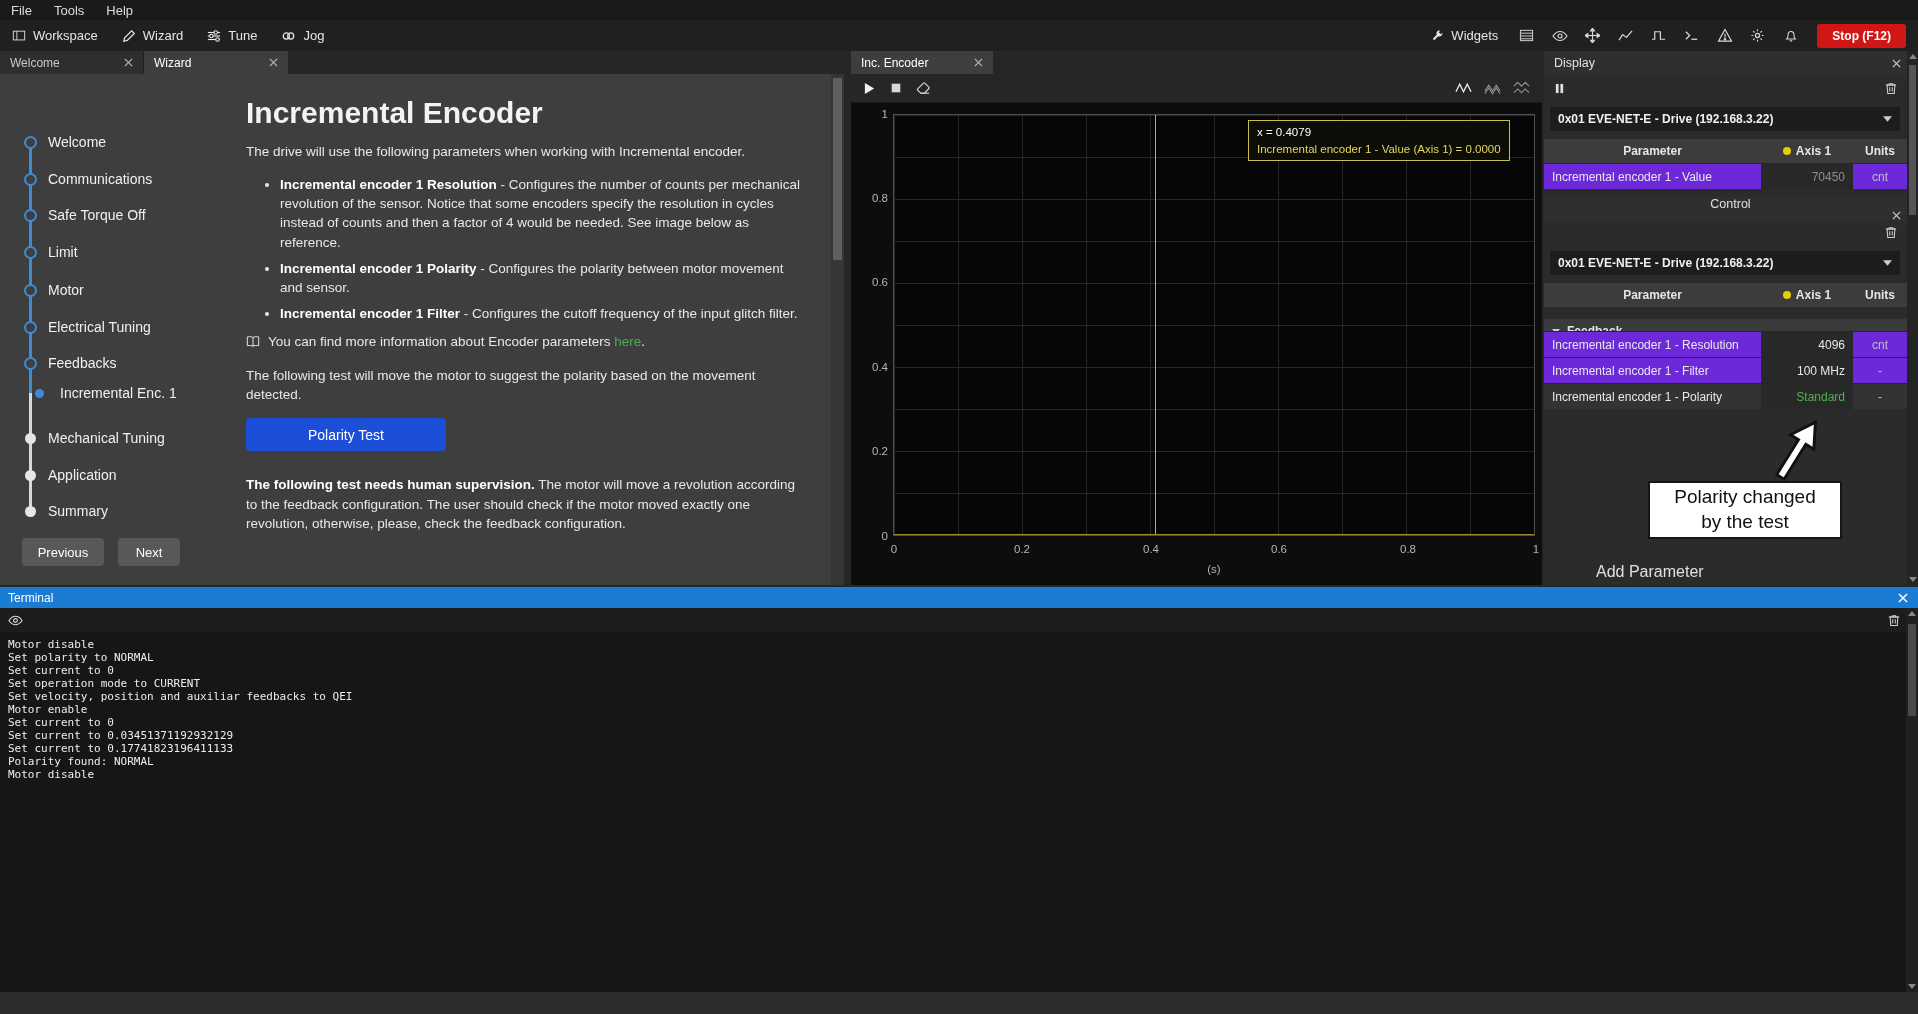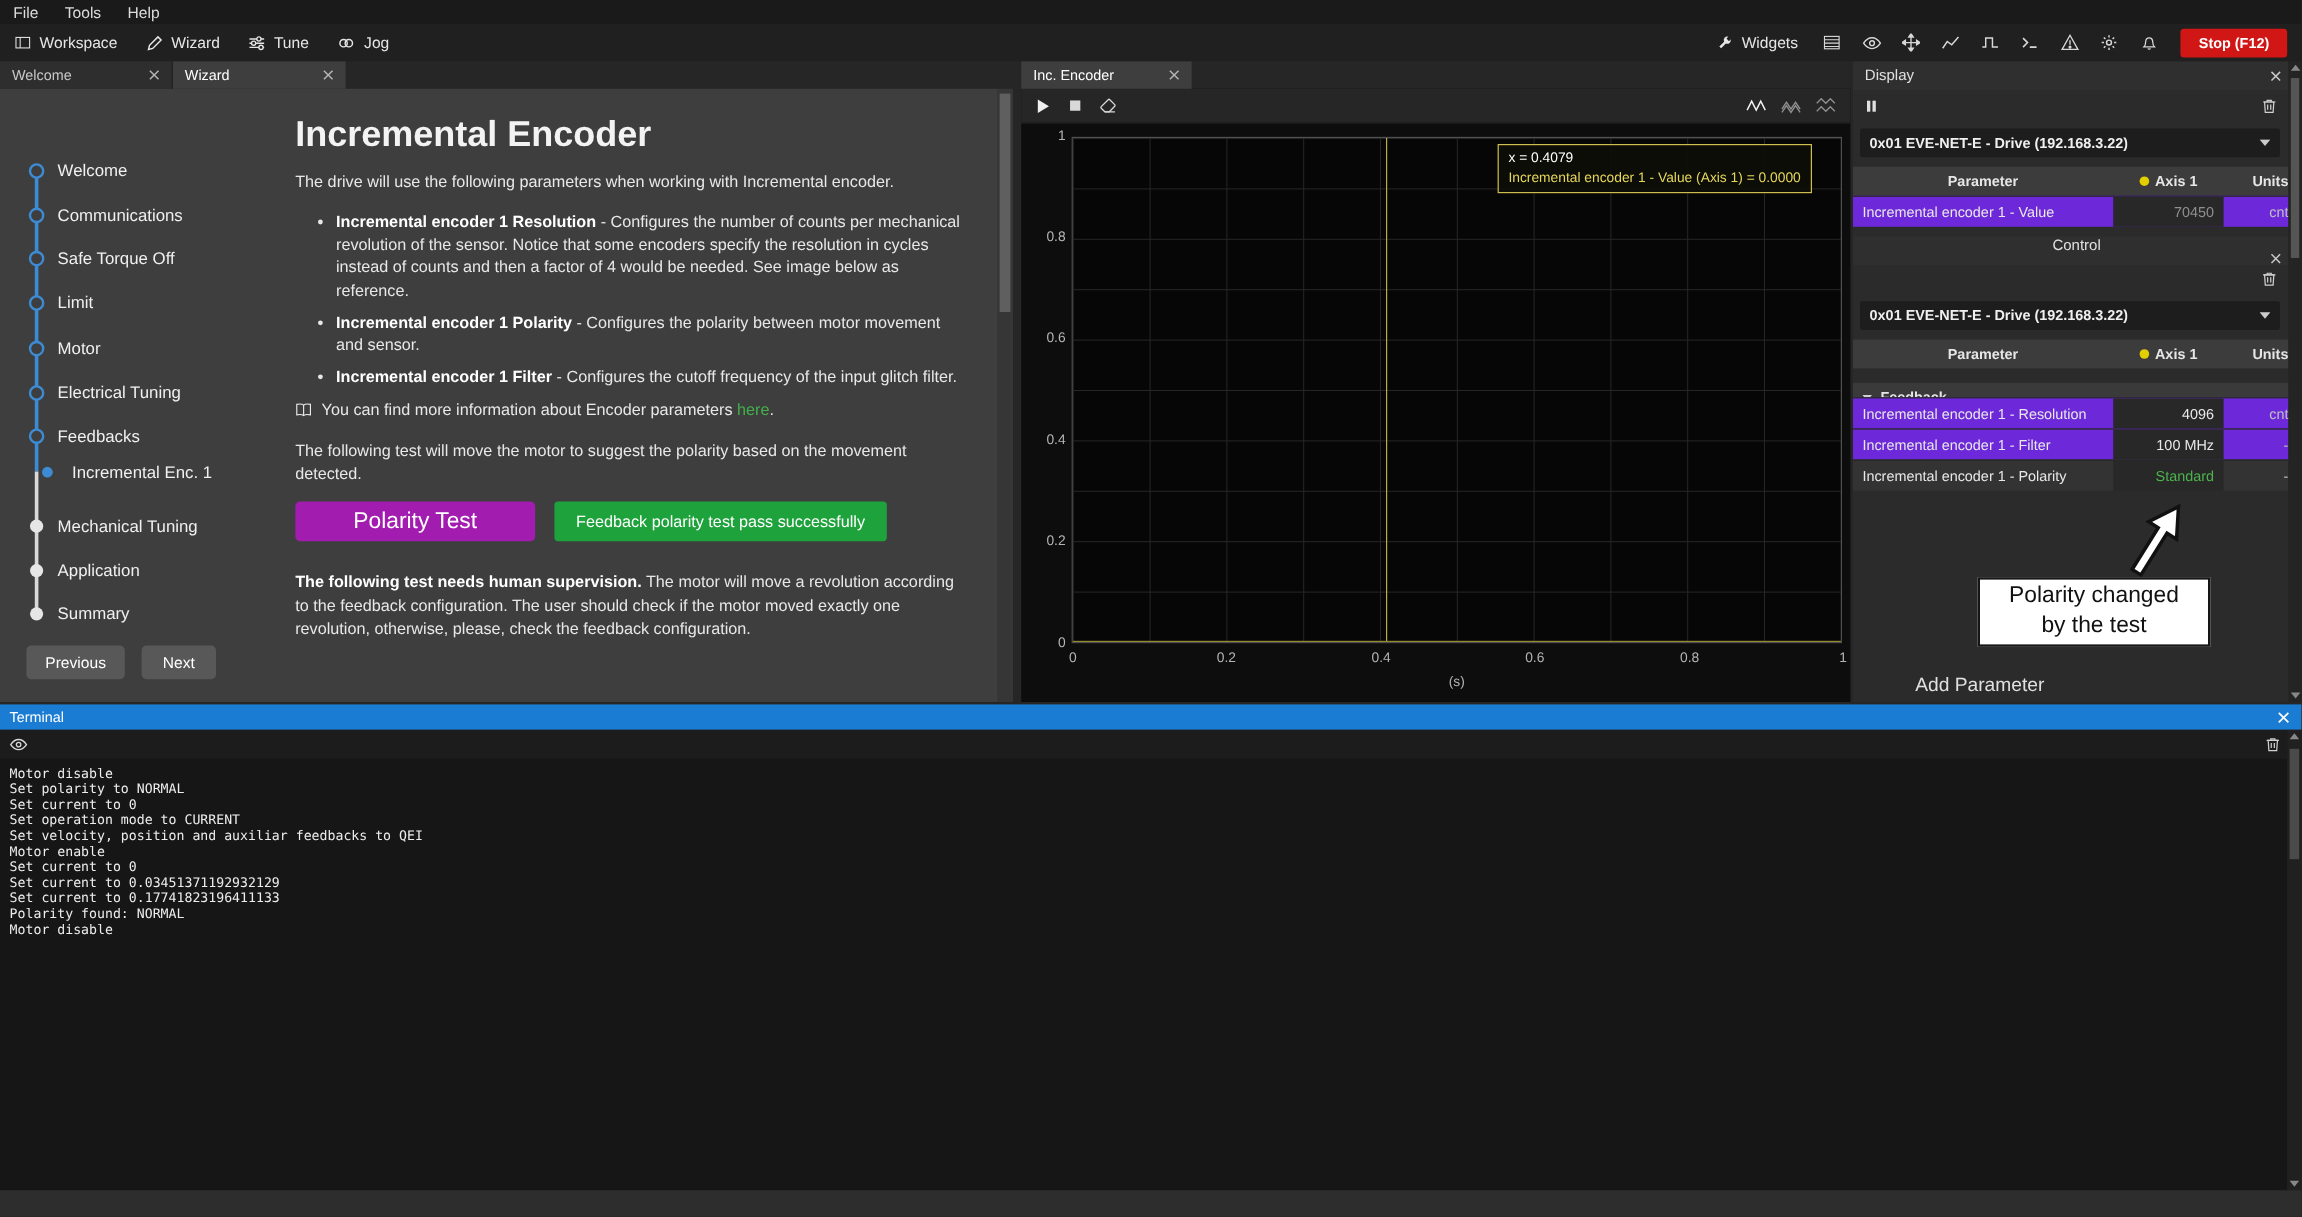--- a/index.html
+++ b/index.html
@@ -36,21 +36,21 @@
     display:flex;align-items:center;justify-content:center;cursor:default;}
   .wcontent{position:absolute;left:246px;top:0;width:555px;height:100%;color:#e8e8e8;font-size:13.5px;overflow:hidden;}
   .wcontent h1{font-size:30px;font-weight:bold;color:#f3f3f3;margin:22px 0 12px;}
   .wcontent p{margin:0 0 14px;line-height:1.42;}
   .wcontent ul{margin:2px 0 6px;padding-left:34px;}
   .wcontent li{line-height:1.42;margin-bottom:7px;}
   .wcontent b{color:#ffffff;}
   .note{display:flex;align-items:flex-start;gap:8px;margin:10px 0 14px;line-height:1.4;}
   .link-green{color:#43b14b;cursor:pointer;}
   .btnrow{display:flex;gap:16px;margin:4px 0 24px;}
-  .polbtn{background:#a21caf;color:#fff;font-size:19px;width:200px;height:33px;border-radius:4px;
+  .polbtn{background:#1d4ed8;color:#fff;font-size:14px;width:200px;height:33px;border-radius:4px;
     display:flex;align-items:center;justify-content:center;cursor:default;}
   .polres{background:#1ea23b;color:#fff;font-size:13.5px;height:33px;padding:0 18px;border-radius:3px;
     display:flex;align-items:center;justify-content:center;}
   .wscroll{position:absolute;right:0;top:0;width:13px;height:100%;background:#363636;}
   .wscroll .thumb{position:absolute;left:2px;width:9px;background:#5f5f5f;}
   
   .scope-panel{position:absolute;left:851px;top:74px;width:691px;height:511px;background:#0d0d0d;z-index:4;}
   .scope-toolbar{position:absolute;left:0;top:0;width:100%;height:29px;background:#262626;border-bottom:1px solid #1a1a1a;
     display:flex;align-items:center;padding:0 12px;gap:14px;color:#e0e0e0;}
   .plot{position:absolute;left:42px;top:40px;width:642px;height:422px;background:#060606;border:1px solid #4f4f4f;
@@ -68,21 +68,21 @@
   .xlabel{position:absolute;left:0;right:0;top:448px;text-align:center;font-size:11.5px;color:#b4b4b4;}
   
   .display-panel{position:absolute;left:1544px;top:51px;width:374px;height:534px;background:#2b2b2b;color:#e6e6e6;z-index:4;overflow:hidden;}
   .dp-row{position:absolute;left:0;right:11px;display:flex;align-items:center;}
   .dp-sechead{font-size:12.5px;color:#e0e0e0;padding-left:10px;height:24px;background:#2f2f2f;}
   .dp-dropdown{left:6px !important;right:18px !important;height:24px;background:#1d1d1d;border-radius:2px;
     padding:0 8px;font-size:12px;font-weight:600;color:#f0f0f0;cursor:default;}
   .dp-thead{height:24px;background:#3c3c3c;font-size:12px;font-weight:bold;}
   .dp-thead .c1{flex:1;text-align:center;}
   .c2{width:92px;display:flex;align-items:center;justify-content:center;gap:5px;}
-  .c3{width:54px;text-align:right;}
+  .c3{width:54px;text-align:center;}
   .dp-trow{height:26px;background:#6d28d9;border-top:1px solid #272727;font-size:12px;}
   .dp-trow .c1{flex:1;padding-left:8px;color:#e8e8e8;overflow:hidden;white-space:nowrap;}
   .dp-trow .c2{background:#282828;height:100%;justify-content:flex-end;padding-right:8px;}
   .dp-trow .c3{color:#c0c0c0;}
   .axis-dot{width:8px;height:8px;border-radius:50%;background:#e3cf00;flex:none;}
   .group-row{height:24px;background:#3a3a3a;font-size:12px;font-weight:bold;padding-left:8px;gap:7px;}
   .anno-box{position:absolute;left:104px;top:430px;width:194px;height:58px;background:#ffffff;border:2px solid #151515;
     color:#111;font-size:19px;line-height:1.3;display:flex;flex-direction:column;align-items:center;justify-content:center;}
   .dp-scroll{position:absolute;right:0;top:0;width:11px;height:100%;background:#242424;}
   .dp-scroll .thumb{position:absolute;left:2px;width:7px;background:#555;}
@@ -303,21 +303,20 @@
           <svg viewBox="0 0 16 14" width="14" height="13" fill="none" stroke="currentColor" stroke-width="1.1">
             <path d="M8 2.5C6.8 1.5 4.5 1.2 1.5 1.8v10c3-.6 5.3-.3 6.5.7 1.2-1 3.5-1.3 6.5-.7v-10C11.5 1.2 9.2 1.5 8 2.5z"></path>
             <line x1="8" y1="2.5" x2="8" y2="12.5"></line>
           </svg>
         </span>
       <span><span>You can find more information about Encoder parameters </span><span class="link-green">here</span><span>.</span></span>
     </div>
     <p>The following test will move the motor to suggest the polarity based on the movement detected.</p>
     <div class="btnrow">
       <span class="polbtn">Polarity Test</span>
-      <span class="polres">Feedback polarity test pass successfully</span>
     </div>
     <p><b>The following test needs human supervision.</b><span> The motor will move a revolution according to the feedback configuration. The user should check if the motor moved exactly one revolution, otherwise, please, check the feedback configuration.</span></p>
   </div>
 
   <div class="wscroll">
     <div class="thumb" style="top:4px;height:182px;"></div>
   </div>
 </div>
 
 <div class="tabstrip" style="left:851px;">

